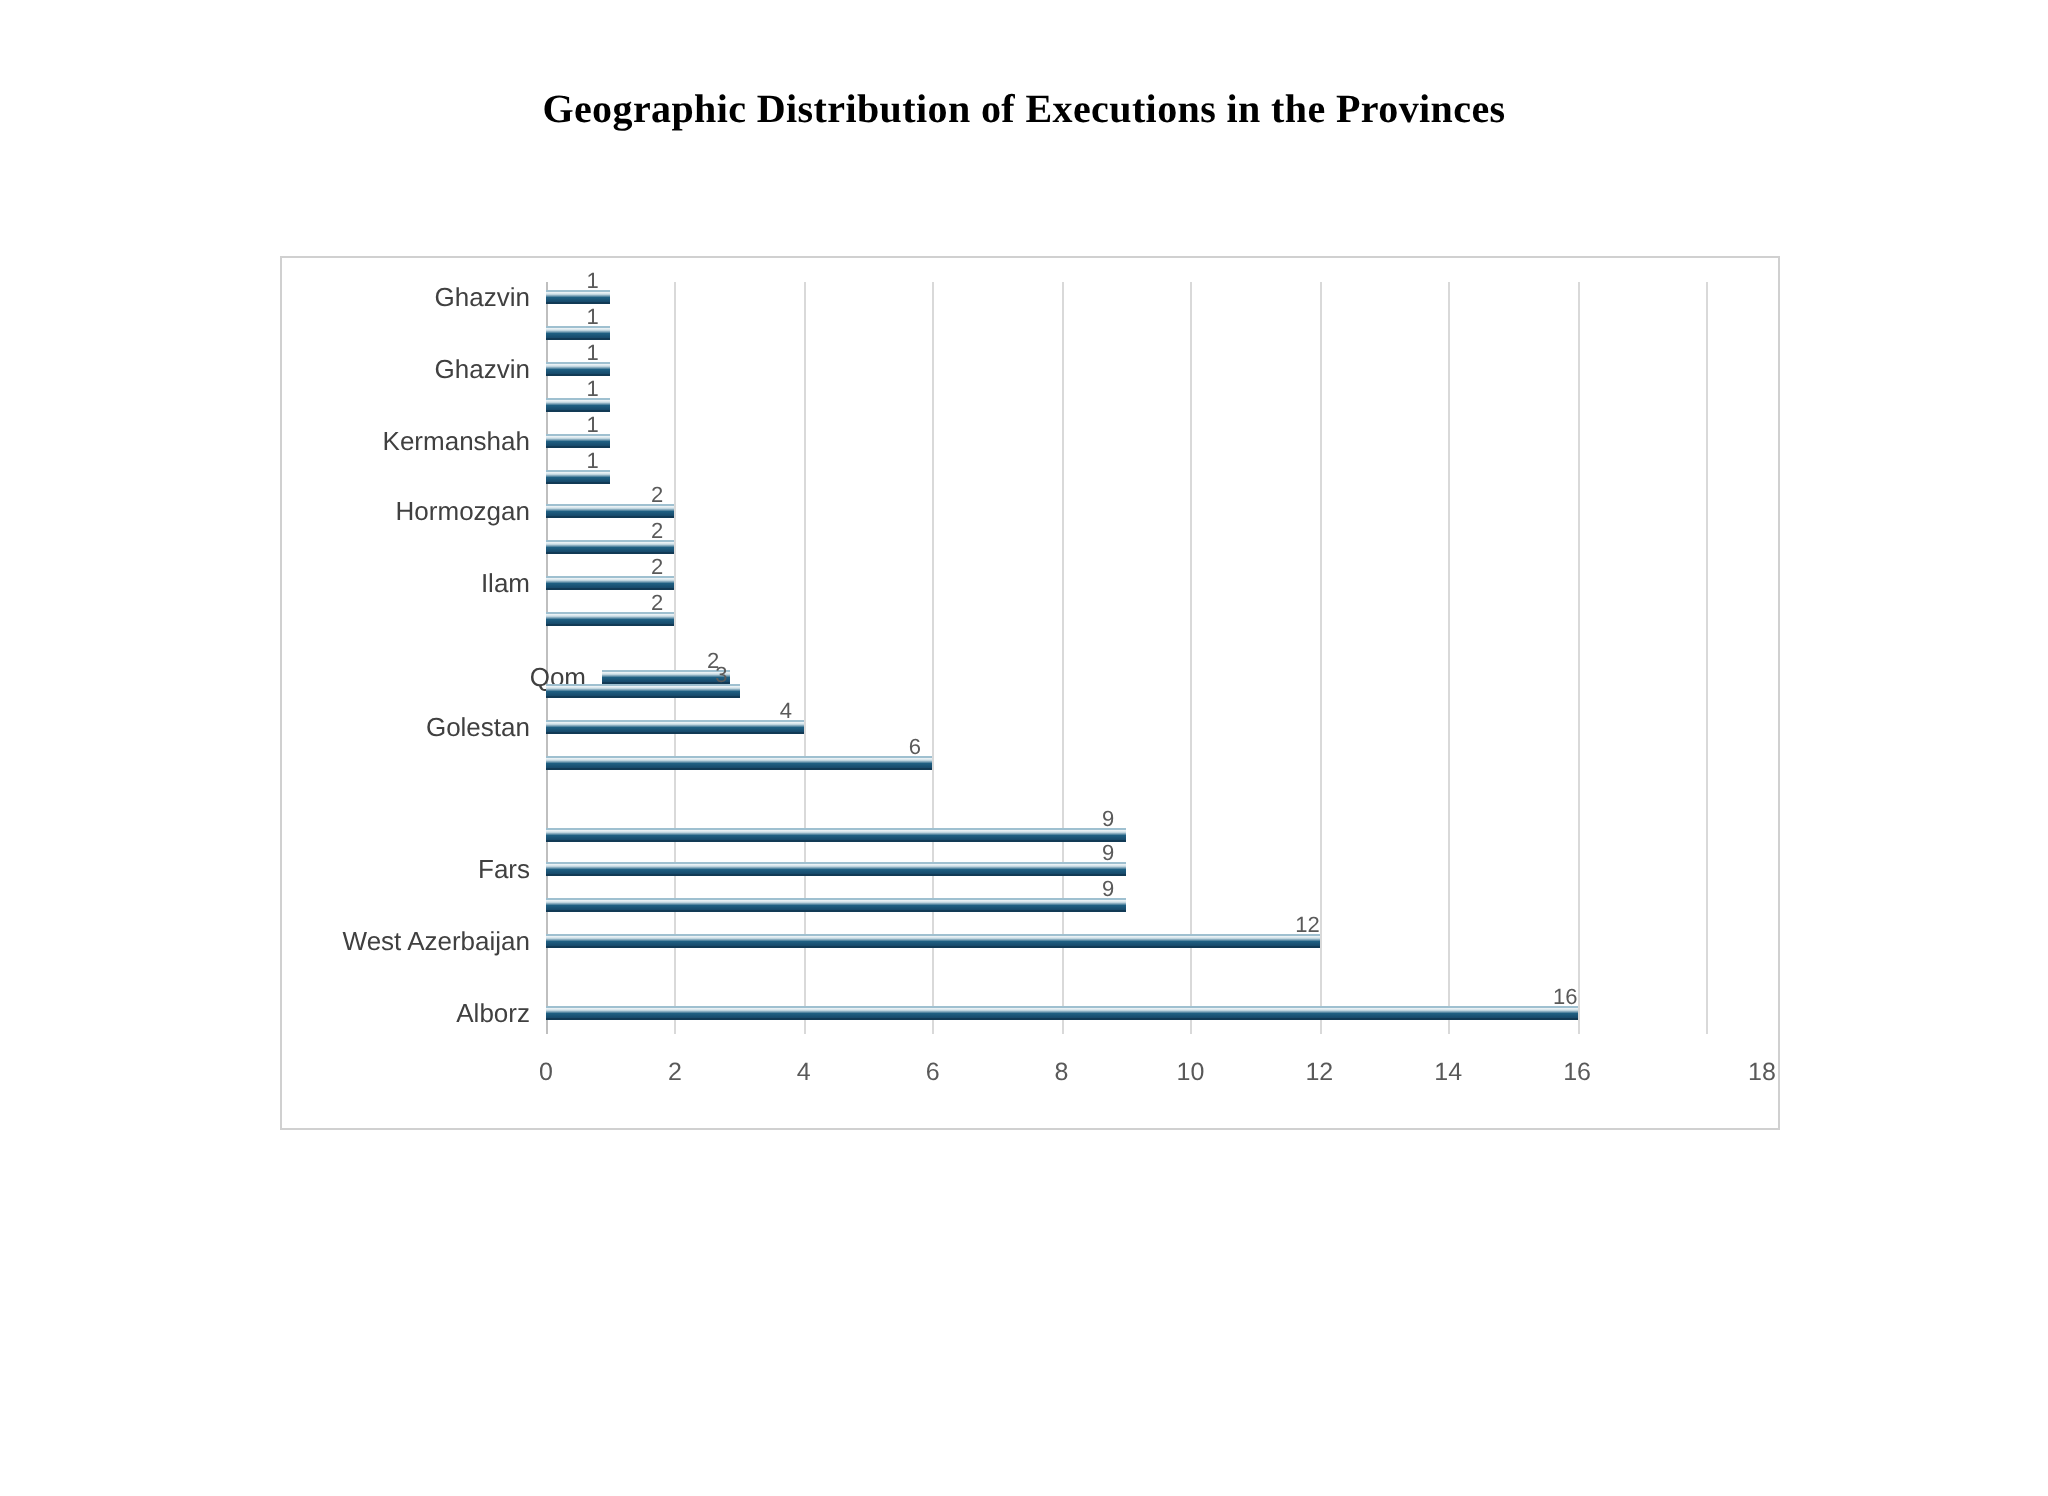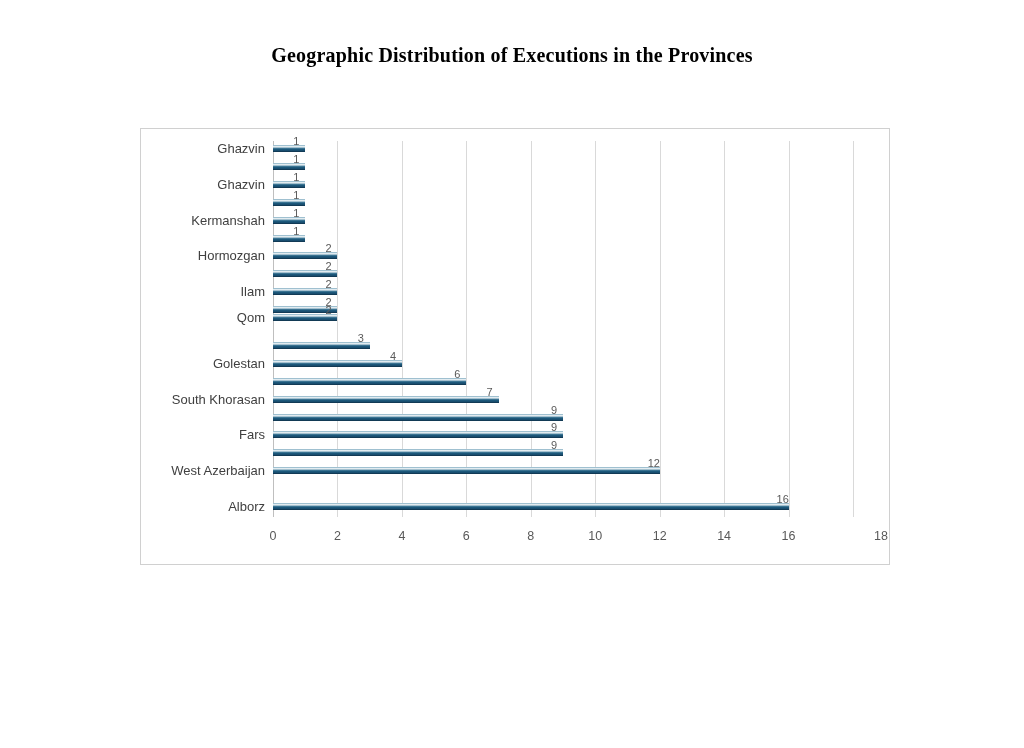--- a/index.html
+++ b/index.html
@@ -159,42 +159,37 @@
         </div>
         <div class="bar-row" style="top: 147.238px; height: 17.9048px; text-align: right;">
           <div class="cat-label" style="top: -3px;">Ilam</div>
           <div class="bar" style="width: 64.4444px; top: 0px;"></div>
           <div class="bar-value" style="left: 52.4444px; top: -9px;">2</div>
         </div>
         <div class="bar-row" style="top: 165.143px; height: 17.9048px;">
           <div class="bar" style="width: 64.4444px; top: 0px;"></div>
           <div class="bar-value" style="left: 52.4444px; top: -9px;">2</div>
         </div>
-        <div class="bar-row" style="top: 173px; height: 17.9048px;">
+        <div class="bar-row" style="top: 194px; height: 17.9048px; margin-left: 28px;">
           <div class="cat-label" style="top: -3px;">Qom</div>
           <div class="bar" style="width: 64.4444px; top: 0px;"></div>
           <div class="bar-value" style="left: 52.4444px; top: -9px;">2</div>
         </div>
         <div class="bar-row" style="top: 200.952px; height: 17.9048px;">
           <div class="bar" style="width: 96.6667px; top: 0px;"></div>
           <div class="bar-value" style="left: 84.6667px; top: -9px;">3</div>
         </div>
         <div class="bar-row" style="top: 218.857px; height: 17.9048px; padding-left: 24px;">
           <div class="cat-label" style="top: -3px;">Golestan</div>
           <div class="bar" style="width: 128.889px; top: 0px;"></div>
           <div class="bar-value" style="left: 116.889px; top: -9px;">4</div>
         </div>
         <div class="bar-row" style="top: 236.762px; height: 17.9048px;">
           <div class="bar" style="width: 193.333px; top: 0px;"></div>
           <div class="bar-value" style="left: 181.333px; top: -9px;">6</div>
-        </div>
-        <div class="bar-row" style="top: 254.667px; height: 17.9048px;">
-          <div class="cat-label" style="top: -3px;">South Khorasan</div>
-          <div class="bar" style="width: 225.556px; top: 0px;"></div>
-          <div class="bar-value" style="left: 213.556px; top: -9px;">7</div>
         </div>
         <div class="bar-row" style="top: 272.571px; height: 17.9048px;">
           <div class="bar" style="width: 290px; top: 0px;"></div>
           <div class="bar-value" style="left: 278px; top: -9px;">9</div>
         </div>
         <div class="bar-row" style="top: 290.476px; height: 17.9048px;">
           <div class="cat-label" style="top: -3px;">Fars</div>
           <div class="bar" style="width: 290px; top: 0px;"></div>
           <div class="bar-value" style="left: 278px; top: -9px;">9</div>
         </div>

